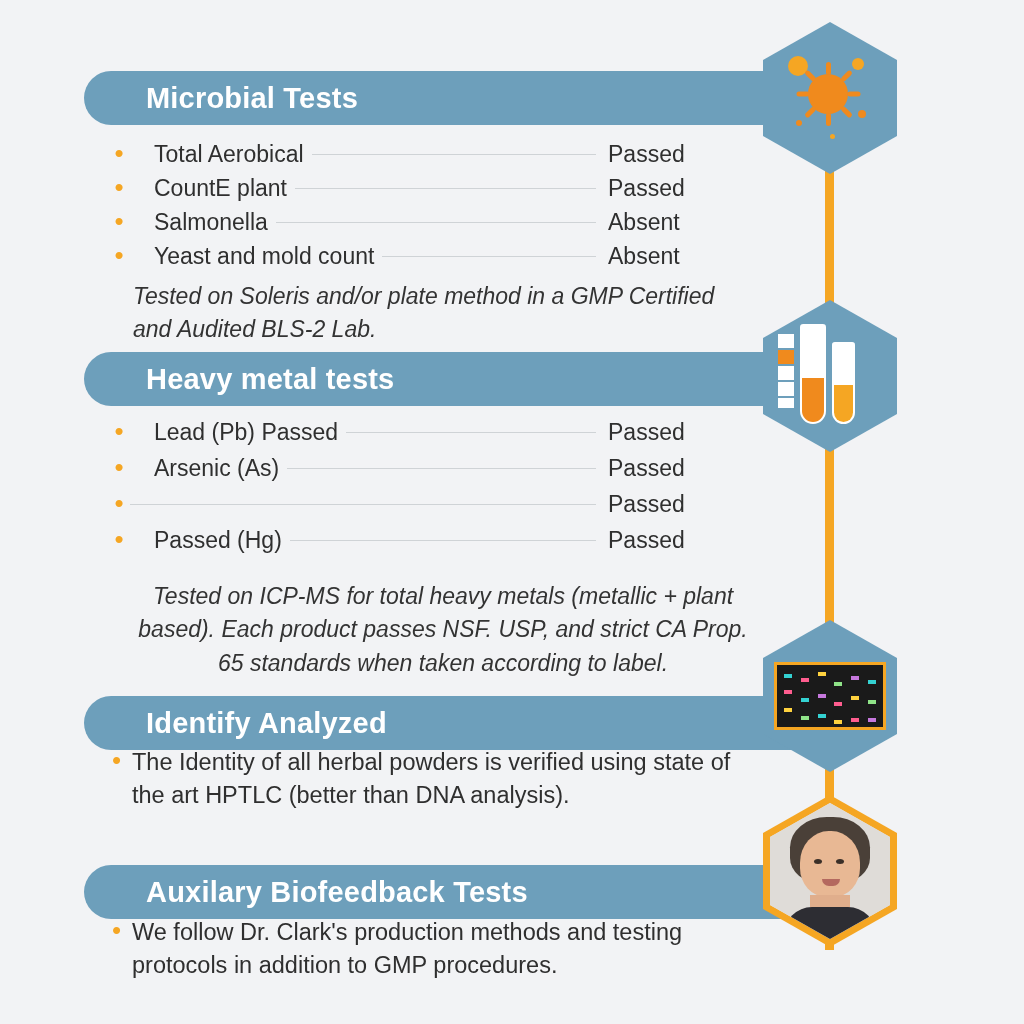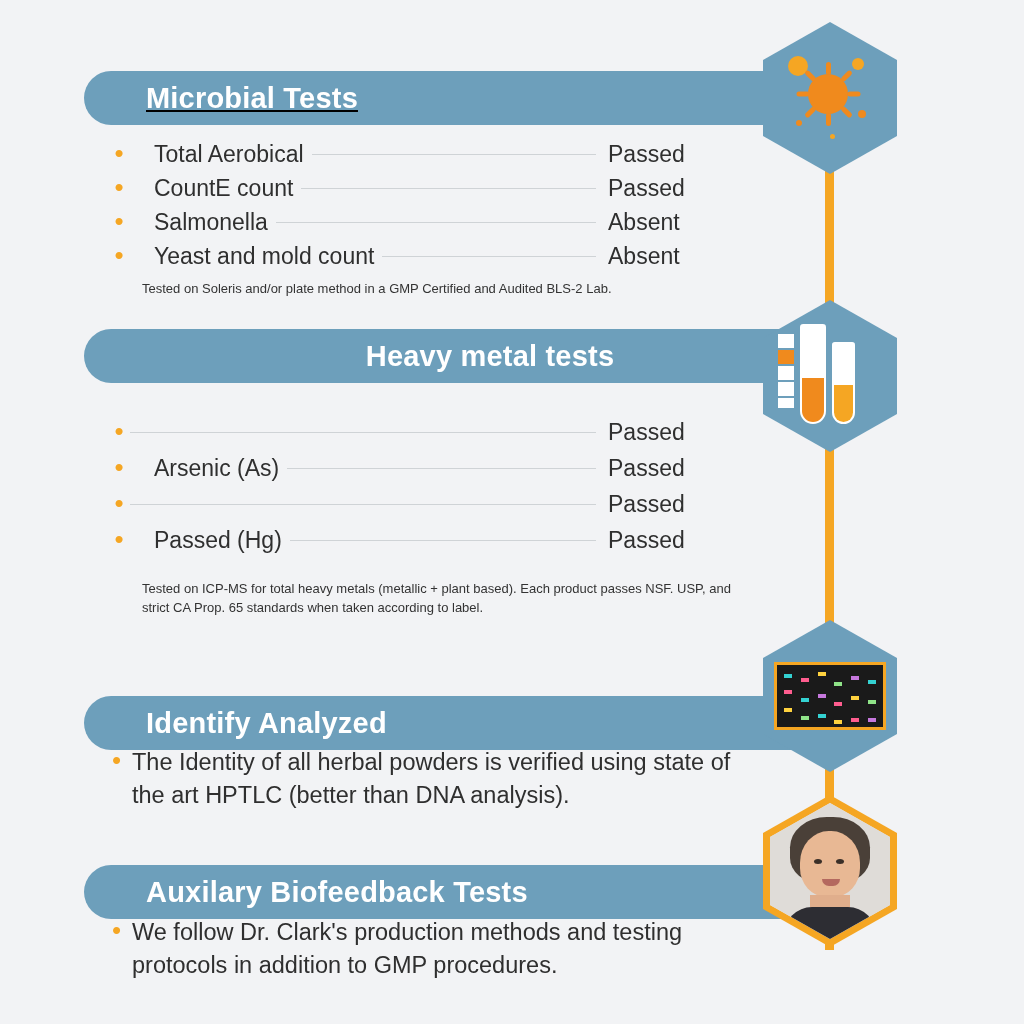--- a/index.html
+++ b/index.html
@@ -76,22 +76,22 @@
     left: 84px;
     right: 190px;
   }
   .bar .bar-title {
     color: #ffffff;
     font-size: 29px;
     font-weight: bold;
     margin-left: 62px;
     letter-spacing: 0.2px;
   }
-  .bar-microbial { top: 71px; text-decoration: underline; }
-  .bar-heavy     { top: 329px; justify-content: center; }
+  .bar-microbial { top: 71px; }
+  .bar-heavy     { top: 352px; }
   .bar-identity  { top: 696px; }
   .bar-aux       { top: 865px; }
 
   
   .rows {
     position: absolute;
     left: 108px;
     width: 620px;
   }
   .rows-microbial { top: 140px; }
@@ -127,28 +127,29 @@
     width: 120px;
     flex: 0 0 120px;
     text-align: left;
     padding-left: 12px;
     color: #2f2f2f;
     white-space: nowrap;
   }
 
   .note {
     position: absolute;
-    left: 142px;
+    left: 133px;
     width: 620px;
-    font-size: 13px;
+    font-size: 23px;
+    font-style: italic;
     color: #333333;
     line-height: 1.45;
   }
   .note-microbial { top: 280px; }
-  .note-heavy { top: 580px; }
+  .note-heavy { top: 580px; text-align: center; }
 
   .para {
     position: absolute;
     left: 112px;
     width: 640px;
     font-size: 23.5px;
     color: #2f2f2f;
     line-height: 1.42;
     display: flex;
   }
@@ -296,21 +297,21 @@
 
   <div class="rows rows-microbial">
     <div class="row">
       <span class="bullet">•</span>
       <span class="label">Total Aerobical</span>
       <span class="leader"></span>
       <span class="value">Passed</span>
     </div>
     <div class="row">
       <span class="bullet">•</span>
-      <span class="label">CountE count</span>
+      <span class="label">CountE plant</span>
       <span class="leader"></span>
       <span class="value">Passed</span>
     </div>
     <div class="row">
       <span class="bullet">•</span>
       <span class="label">Salmonella</span>
       <span class="leader"></span>
       <span class="value">Absent</span>
     </div>
     <div class="row">
@@ -341,20 +342,21 @@
       </div>
       <div class="tube tube2">
         <div class="fill"></div>
       </div>
     </div>
   </div>
 
   <div class="rows rows-heavy">
     <div class="row" style="height:36px">
       <span class="bullet">•</span>
+      <span class="label">Lead (Pb) Passed</span>
       <span class="leader"></span>
       <span class="value">Passed</span>
     </div>
     <div class="row" style="height:36px">
       <span class="bullet">•</span>
       <span class="label">Arsenic (As)</span>
       <span class="leader"></span>
       <span class="value">Passed</span>
     </div>
     <div class="row" style="height:36px">

